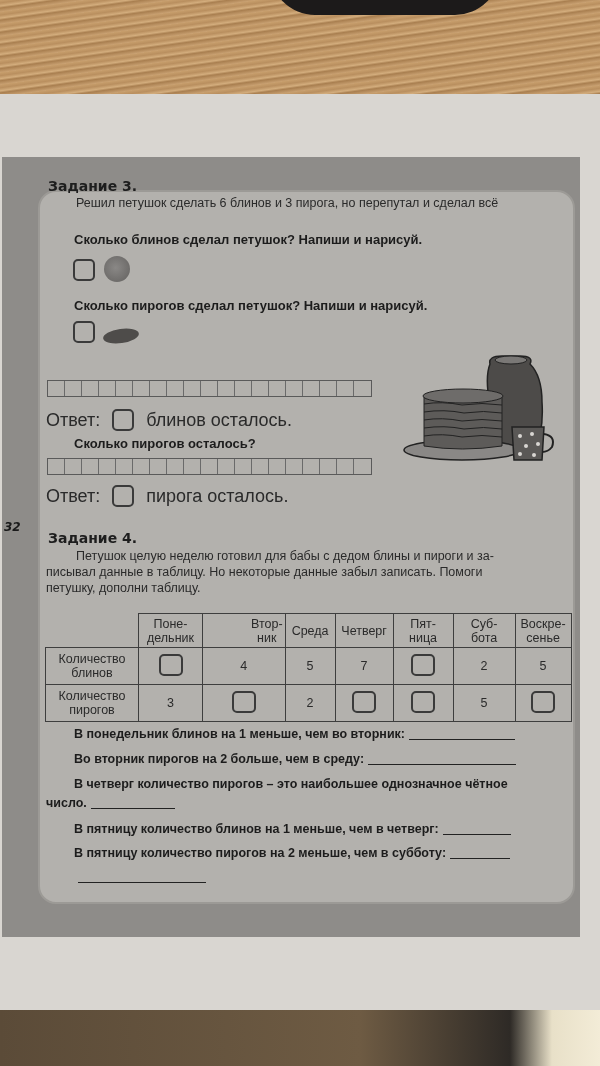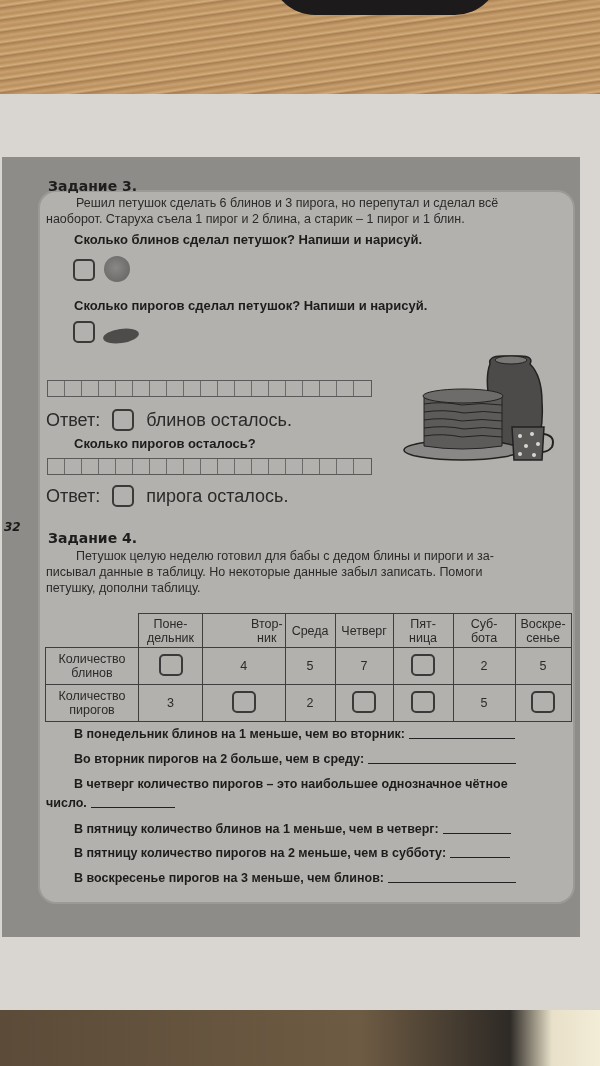--- a/index.html
+++ b/index.html
@@ -63,40 +63,39 @@
     border-collapse: collapse; font-size: 12.5px; color: #2a2a2a;
   }
   table.week td, table.week th {
     border: 1.5px solid #3e3e3e; text-align: center; font-weight: normal;
     line-height: 14px; padding: 1px 2px;
   }
   table.week th.blank { border: none; border-right: 1.5px solid #3e3e3e; border-bottom: 1.5px solid #3e3e3e; }
   table.week td.rowh { width: 93px; height: 37px; }
   table.week .ans-box { width: 24px; height: 22px; }
 
-  .cond { font-weight: bold; font-size: 12.5px; color: #1c1c1c; display: flex; align-items: flex-start; }
+  .cond { font-weight: bold; font-size: 12.5px; color: #1c1c1c; display: flex; align-items: center; }
   .blank-line { display: inline-block; border-bottom: 1.5px solid #222; height: 12px; margin-left: 4px; }
 
   .illus { position: absolute; left: 402px; top: 352px; width: 160px; height: 115px; }
 </style>
 </head>
 <body>
 
 <div class="table-top"></div>
 <div class="dark-object"></div>
 <div class="paper"></div>
 <div class="bottom-bg"></div>
 <div class="frame-outer"></div>
 <div class="frame-inner"></div>
 
 <div class="content">
 
   <div class="abs task-title" style="left:48px; top:178px;">Задание 3.</div>
   <div class="abs para" style="left:76px; top:195px;">Решил петушок сделать 6 блинов и 3 пирога, но перепутал и сделал всё</div>
-  <div class="abs para" style="left:46px; top:211px;">наоборот. Старуха съела 1 пирог и 2 блина, а старик – 1 пирог и 1 блин.</div>
 
   <div class="abs q" style="left:74px; top:232px;">Сколько блинов сделал петушок? Напиши и нарисуй.</div>
   <div class="abs" style="left:73px; top:259px;"><span class="ans-box"></span></div>
   <div class="pancake-icon" style="left:104px; top:256px;"></div>
 
   <div class="abs q" style="left:74px; top:298px;">Сколько пирогов сделал петушок? Напиши и нарисуй.</div>
   <div class="abs" style="left:73px; top:321px;"><span class="ans-box"></span></div>
   <div class="pie-icon" style="left:103px; top:329px;"></div>
 
   <div class="grid" style="left:47px; top:380px;">
@@ -238,16 +237,15 @@
   </div>
   <div class="abs cond" style="left:74px; top:822px;">
     <span>В пятницу количество блинов на 1 меньше, чем в четверг:</span>
       <span class="blank-line" style="width:68px;"></span>
   </div>
   <div class="abs cond" style="left:74px; top:846px;">
     <span>В пятницу количество пирогов на 2 меньше, чем в субботу:</span>
       <span class="blank-line" style="width:60px;"></span>
   </div>
   <div class="abs cond" style="left:74px; top:871px;">
-    <span>В воскресенье пирогов на 3 меньше, чем блинов:</span>
       <span class="blank-line" style="width:128px;"></span>
   </div>
 </div>
 
 </body></html>

